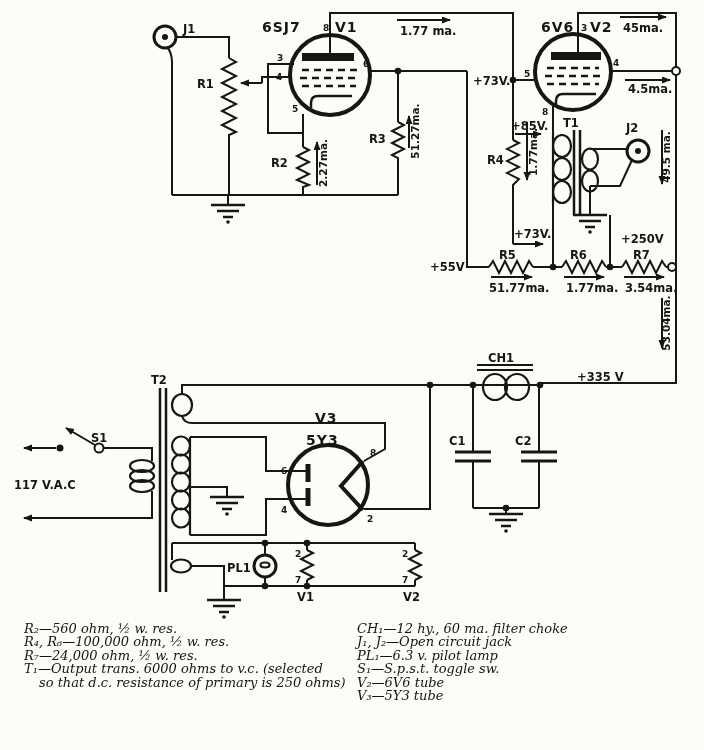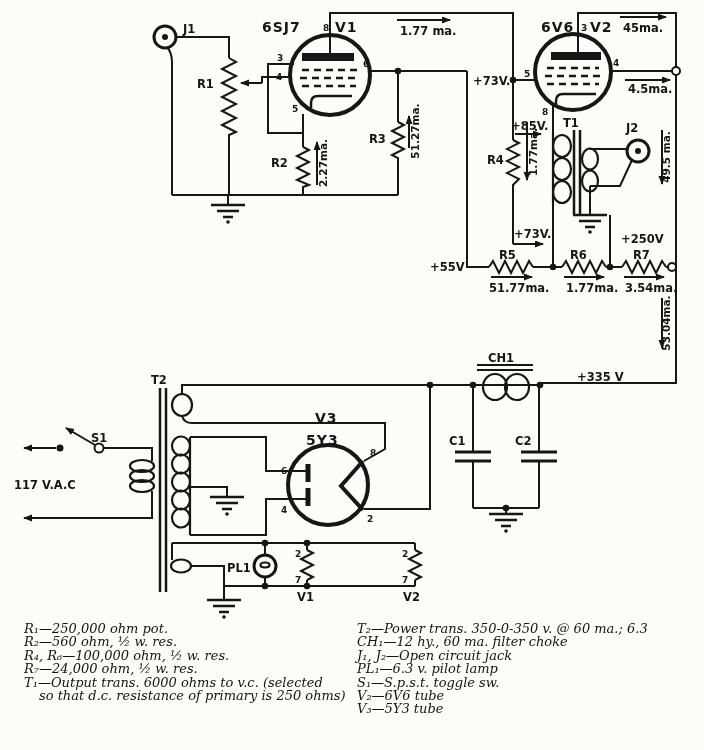--- a/index.html
+++ b/index.html
@@ -293,29 +293,27 @@
     <text class="pin" x="295" y="583">7</text>
     <text class="pin" x="402" y="557">2</text>
     <text class="pin" x="402" y="583">7</text>
     <text class="lbl" x="297" y="601">V1</text>
     <text class="lbl" x="403" y="601">V2</text>
   </g>
 </svg>
 
   <div class="plist">
     <div class="pcol left">
-      <div class="pline">R₁—250,000 ohm pot.</div>
       <div class="pline">R₂—560 ohm, ½ w. res.</div>
       <div class="pline">R₄, R₆—100,000 ohm, ½ w. res.</div>
       <div class="pline">R₇—24,000 ohm, ½ w. res.</div>
       <div class="pline">T₁—Output trans. 6000 ohms to v.c. (selected</div>
       <div class="pline ind">so that d.c. resistance of primary is 250 ohms)</div>
     </div>
     <div class="pcol right">
-      <div class="pline">T₂—Power trans. 350-0-350 v. @ 60 ma.; 6.3</div>
       <div class="pline">CH₁—12 hy., 60 ma. filter choke</div>
       <div class="pline">J₁, J₂—Open circuit jack</div>
       <div class="pline">PL₁—6.3 v. pilot lamp</div>
       <div class="pline">S₁—S.p.s.t. toggle sw.</div>
       <div class="pline">V₂—6V6 tube</div>
       <div class="pline">V₃—5Y3 tube</div>
     </div>
   </div>
 </div>
 

